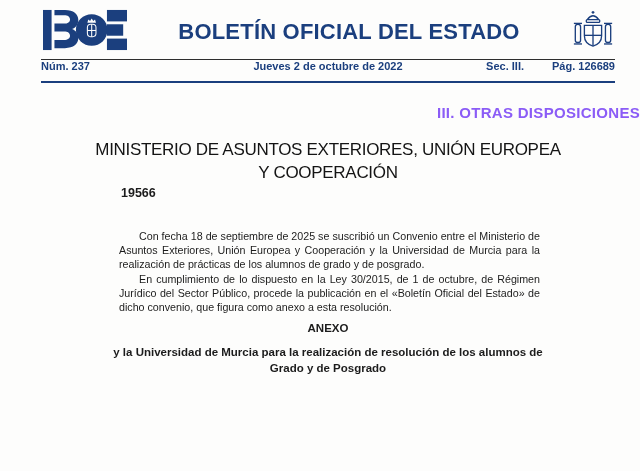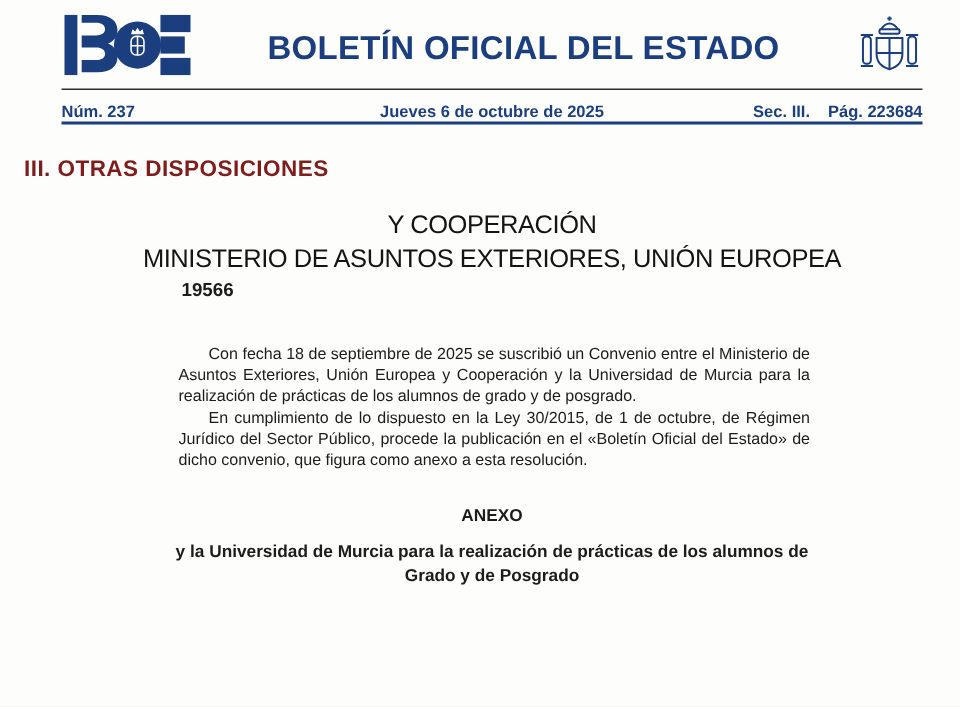--- a/index.html
+++ b/index.html
@@ -24,30 +24,30 @@
     flex: 1; text-align: center;
     font-size: 22px; font-weight: bold; letter-spacing: .2px;
     color: #1b3f7e; white-space: nowrap;
   }
   .escudo-box { width: 48px; flex: none; display: flex; justify-content: flex-end; }
   .rule-thin { margin: 3px 25px 0 25px; border-top: 1.5px solid #2e2e2e; }
   .rule-blue { margin: 0 25px; border-top: 2.5px solid #1b3f7e; }
   
   .meta-row {
     margin: 0 25px; height: 21px;
-    display: flex; align-items: flex-end; justify-content: space-between;
+    display: flex; align-items: flex-start; justify-content: space-between;
     font-size: 11px; font-weight: bold; color: #1b3f7e;
   }
   .meta-left { width: 170px; flex: none; }
   .meta-center { flex: 1; text-align: center; }
-  .meta-right { width: 170px; flex: none; display: flex; justify-content: flex-end; gap: 12px; }
+  .meta-right { width: 170px; flex: none; display: flex; justify-content: flex-end; gap: 28px; }
   
   .section-heading {
-    margin: 21px 0 0 0; text-align: left;
-    font-size: 15px; font-weight: bold; color: #7f1d1d; letter-spacing: .3px;
+    margin: 21px 0 0 0; text-align: right;
+    font-size: 15px; font-weight: bold; color: #8b5cf6; letter-spacing: .3px;
   }
   .dept-heading {
     margin: 17px auto 0 auto; text-align: center;
     font-size: 17px; font-weight: 400; color: #141414;
     line-height: 23px; letter-spacing: -0.3px;
   }
   .dept-heading span { display: block; }
   
   .item { display: flex; margin: 1px 100px 0 105px; }
   .item-number {
@@ -62,21 +62,21 @@
   
   .body-para {
     margin: 0 100px 0 103px;
     font-size: 10.7px; line-height: 14.2px;
     text-align: justify; text-indent: 20px;
   }
   .body-para.first { margin-top: 29px; }
   .body-para.signature { margin-top: 11px; }
   
   .annex-label {
-    margin-top: 24px; text-align: center;
+    margin-top: 8px; text-align: center;
     font-size: 11.5px; font-weight: bold;
   }
   .annex-title {
     margin-top: 11px; text-align: center;
     font-size: 11.5px; font-weight: bold; line-height: 15.5px;
   }
   .annex-title span { display: block; }
 </style>
 </head>
 <body>
@@ -121,43 +121,43 @@
           <line x1="14" y1="26.5" x2="32" y2="26.5"></line>
         </g>
       </svg>
     </div>
   </header>
 
   <div class="rule-thin"></div>
 
   <div class="meta-row">
     <span class="meta-left">Núm. 237</span>
-    <span class="meta-center">Jueves 6 de octubre de 2025</span>
+    <span class="meta-center">Jueves 2 de octubre de 2022</span>
     <span class="meta-right">
       <span>Sec. III.</span>
-      <span>Pág. 223684</span>
+      <span>Pág. 126689</span>
     </span>
   </div>
 
   <div class="rule-blue"></div>
 
   <main>
     <h2 class="section-heading">III. OTRAS DISPOSICIONES</h2>
 
     <h3 class="dept-heading">
+      <span>MINISTERIO DE ASUNTOS EXTERIORES, UNIÓN EUROPEA</span>
       <span>Y COOPERACIÓN</span>
-      <span>MINISTERIO DE ASUNTOS EXTERIORES, UNIÓN EUROPEA</span>
     </h3>
 
     <div class="item">
       <span class="item-number">19566</span>
     </div>
 
     <p class="body-para first">Con fecha 18 de septiembre de 2025 se suscribió un Convenio entre el Ministerio de Asuntos Exteriores, Unión Europea y Cooperación y la Universidad de Murcia para la realización de prácticas de los alumnos de grado y de posgrado.</p>
     <p class="body-para">En cumplimiento de lo dispuesto en la Ley 30/2015, de 1 de octubre, de Régimen Jurídico del Sector Público, procede la publicación en el «Boletín Oficial del Estado» de dicho convenio, que figura como anexo a esta resolución.</p>
 
     <div class="annex-label">ANEXO</div>
     <div class="annex-title">
-      <span>y la Universidad de Murcia para la realización de prácticas de los alumnos de</span>
+      <span>y la Universidad de Murcia para la realización de resolución de los alumnos de</span>
       <span>Grado y de Posgrado</span>
     </div>
   </main>
 </div>
 
 </body></html>

